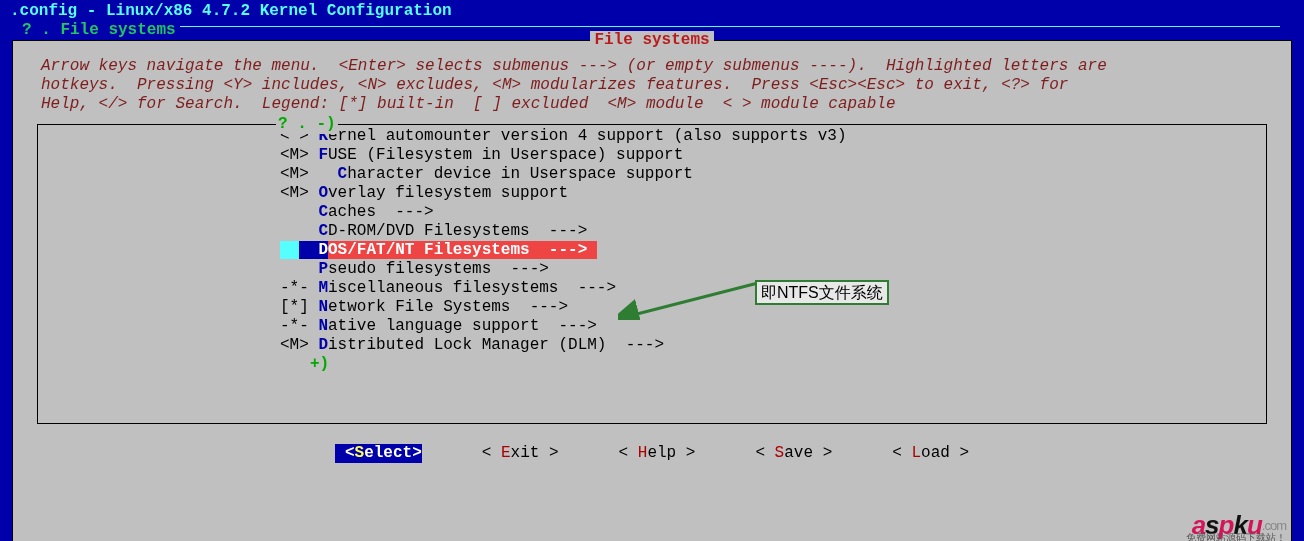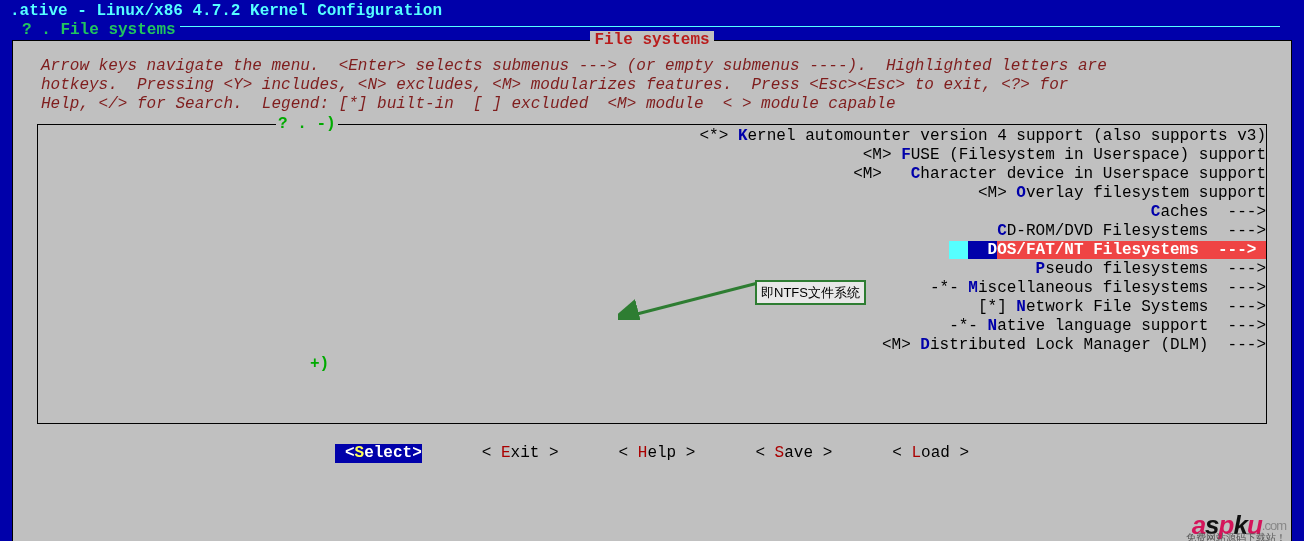--- a/index.html
+++ b/index.html
@@ -69,21 +69,20 @@
     position: absolute;
     top: -10px;
     left: 238px;
     color: #00aa00;
     font-weight: bold;
     background: #c0c0c0;
     padding: 0 2px;
   }
   .menu-list {
     padding-left: 242px;
-    text-align: right;
   }
   .menu-item {
     white-space: pre;
     color: #000;
   }
   .menu-item .hotkey {
     color: #0000aa;
     font-weight: bold;
   }
   .menu-item.selected {
@@ -132,21 +131,21 @@
   }
   
   .anno-box {
     position: absolute;
     left: 755px;
     top: 280px;
     border: 2px solid #2e7d32;
     background: #e8e8e8;
     color: #000;
     font-family: sans-serif;
-    font-size: 13px;
+    font-size: 16px;
     padding: 1px 4px;
   }
   .arrow-svg {
     position: absolute;
     left: 618px;
     top: 265px;
     width: 145px;
     height: 55px;
     pointer-events: none;
   }
@@ -181,21 +180,21 @@
     width: 1100px;
     margin-left: 4px;
     position: relative;
     top: -3px;
   }
 </style>
 </head>
 <body>
 
 <div class="screen">
-  <div class="top-line">.ative - Linux/x86 4.7.2 Kernel Configuration</div>
+  <div class="top-line">.config - Linux/x86 4.7.2 Kernel Configuration</div>
   <div class="breadcrumb-line">
     <span class="breadcrumb">? . File systems</span><span class="breadcrumb-dash"></span>
   </div>
 
   <div class="main-box">
     <div class="box-title"><span>File systems</span></div>
     <div class="help-text">Arrow keys navigate the menu.  &lt;Enter&gt; selects submenus ---&gt; (or empty submenus ----).  Highlighted letters are
 hotkeys.  Pressing &lt;Y&gt; includes, &lt;N&gt; excludes, &lt;M&gt; modularizes features.  Press &lt;Esc&gt;&lt;Esc&gt; to exit, &lt;?&gt; for
 Help, &lt;/&gt; for Search.  Legend: [*] built-in  [ ] excluded  &lt;M&gt; module  &lt; &gt; module capable</div>
 

